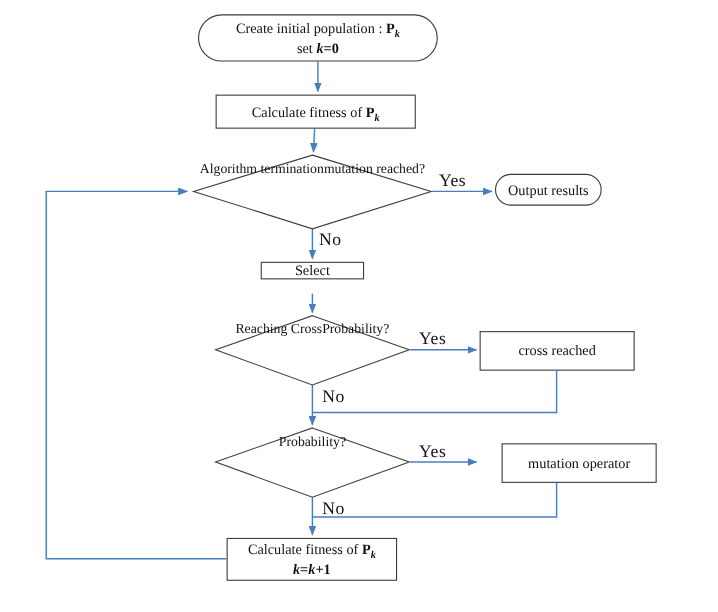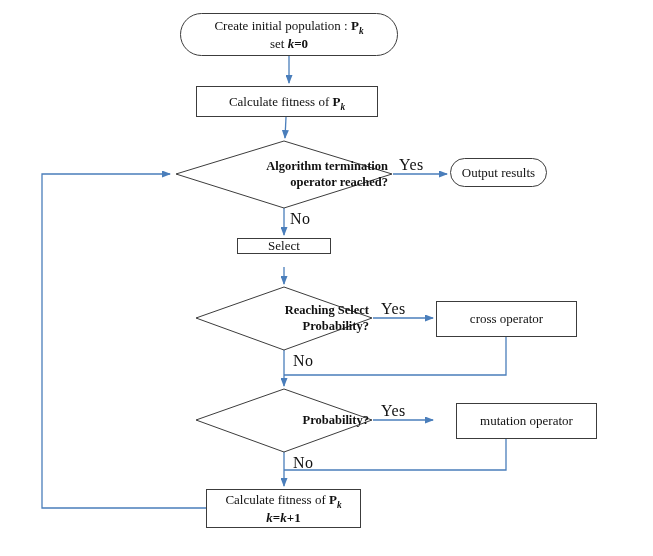--- a/index.html
+++ b/index.html
@@ -22,24 +22,24 @@
     border:1px solid #3c3c3c;
     display:flex; flex-direction:column;
     align-items:center; justify-content:center;
     text-align:center;
     font-size:13px; line-height:1.32;
   }
   .stadium { border-radius:22px; }
   .pill { border-radius:15px; }
   .dtext {
     position:absolute;
-    display:flex; flex-direction:column;
-    align-items:flex-end; justify-content:center;
+    display:flex; flex-direction:row;
+    align-items:flex-start; justify-content:center;
     text-align:center;
-    font-size:12.5px; line-height:1.3;font-weight:bold;
+    font-size:12.5px; line-height:1.3;
   }
   .elabel {
     position:absolute;
     font-size:16px;
     letter-spacing:0.5px;
   }
   sub { font-size:0.72em; line-height:0; }
   .bi { font-style:italic; font-weight:bold; }
   b { font-weight:bold; }
 </style>
@@ -81,38 +81,38 @@
     <div><span>Create initial population : </span><b>P</b><sub class="bi">k</sub></div>
     <div><span>set </span><span class="bi">k</span><b>=0</b></div>
   </div>
 
   <div class="shape" style="left:196px; top:86px; width:182px; height:31px;">
     <div><span>Calculate fitness of </span><b>P</b><sub class="bi">k</sub></div>
   </div>
 
   <div class="dtext" style="left:180px; top:145px; width:208px; height:58px;">
     <div>Algorithm termination</div>
-    <div>operator reached?</div>
+    <div>mutation reached?</div>
   </div>
 
   <div class="shape pill" style="left:450px; top:158px; width:97px; height:29px;">
     <div>Output results</div>
   </div>
 
   <div class="shape" style="left:237px; top:238px; width:94px; height:16px;">
     <div>Select</div>
   </div>
 
   <div class="dtext" style="left:199px; top:291px; width:170px; height:54px;">
-    <div>Reaching Select</div>
+    <div>Reaching Cross</div>
     <div>Probability?</div>
   </div>
 
   <div class="shape" style="left:436px; top:301px; width:141px; height:36px;">
-    <div>cross operator</div>
+    <div>cross reached</div>
   </div>
 
   <div class="dtext" style="left:199px; top:393px; width:170px; height:54px;">
     <div>Probability?</div>
   </div>
 
   <div class="shape" style="left:456px; top:403px; width:141px; height:36px;">
     <div>mutation operator</div>
   </div>
 

